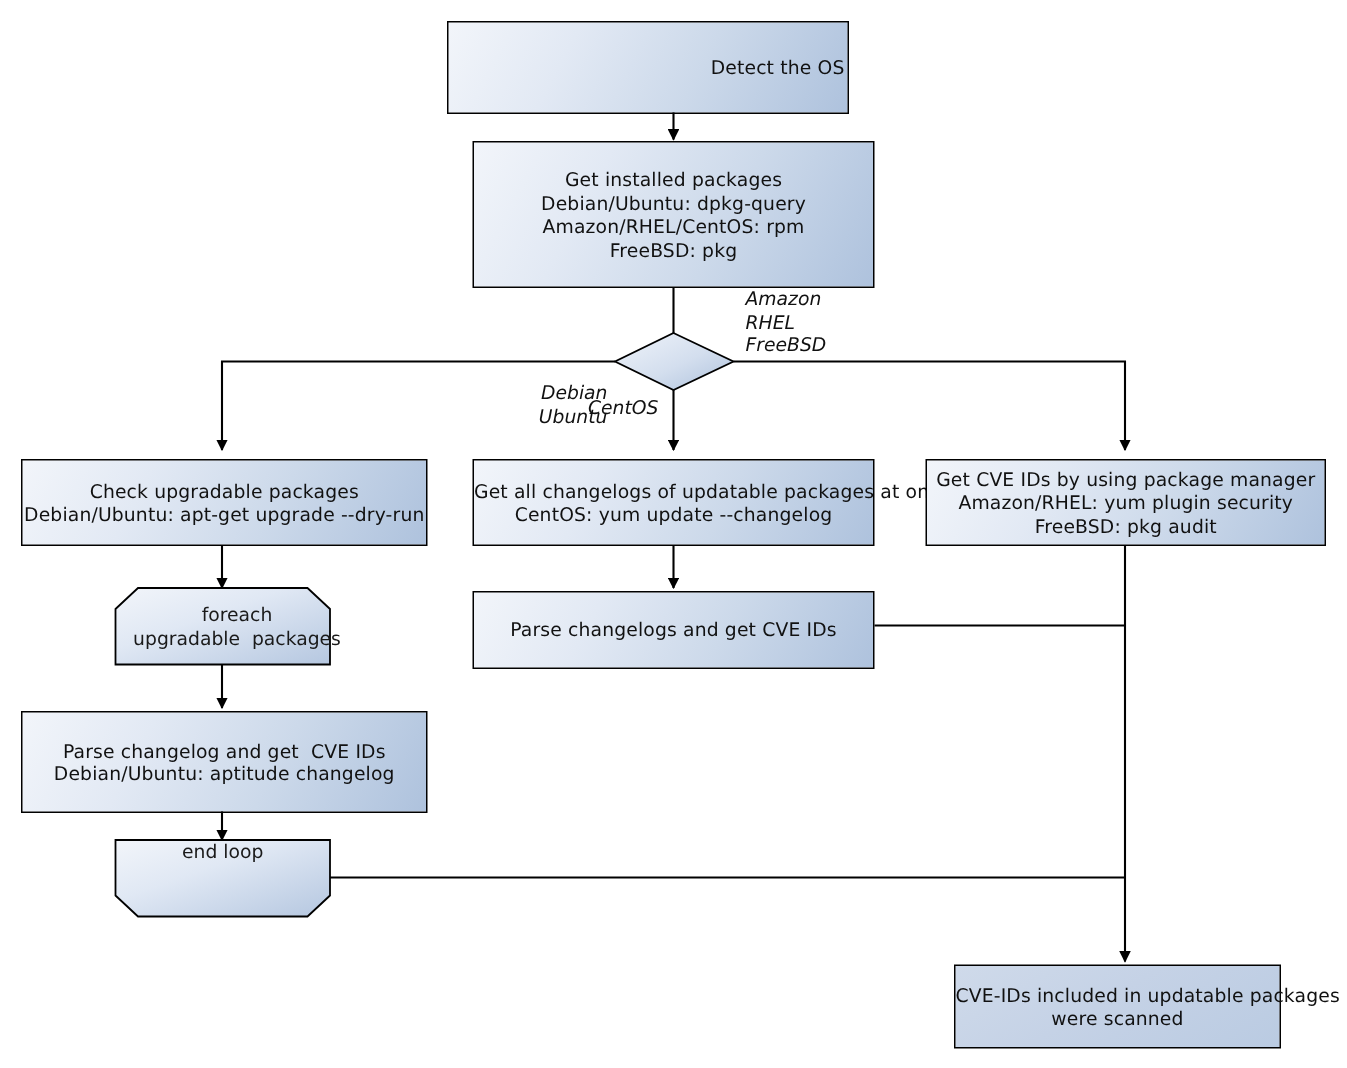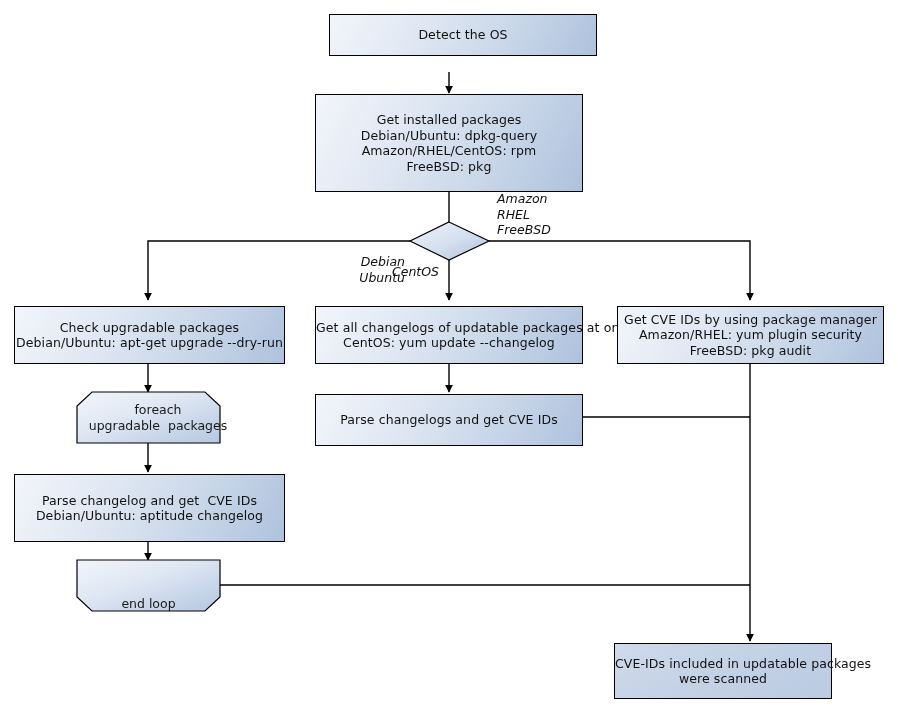--- a/index.html
+++ b/index.html
@@ -128,21 +128,21 @@
       <path d="M 750 364 L 750 641" marker-end="url(#arrow)"></path>
     </g>
 
     <polygon points="449,222 489,241 449,260 410,241" fill="url(#diamondFill)" stroke="#000000" stroke-width="1.2"></polygon>
 
     <polygon points="92,392 205,392 220,406 220,443 77,443 77,406" fill="url(#loopFill)" stroke="#000000" stroke-width="1.2"></polygon>
 
     <polygon points="77,560 220,560 220,597 205,611 92,611 77,597" fill="url(#loopFill)" stroke="#000000" stroke-width="1.2"></polygon>
   </svg>
 
-  <div class="node" style="left:329px; top:14px; width:268px; height:42px;">
+  <div class="node" style="left:298px; top:14px; width:268px; height:62px;text-align:right;">
     <span class="txt">Detect the OS</span>
   </div>
 
   <div class="node" style="left:315px; top:94px; width:268px; height:98px;">
     <span class="txt">Get installed packages
 Debian/Ubuntu: dpkg-query
 Amazon/RHEL/CentOS: rpm
 FreeBSD: pkg</span>
   </div>
 
@@ -154,40 +154,40 @@
   <div class="loop-start" style="position:absolute; left:77px; top:392px; width:162px; height:51px; display:flex; align-items:center; justify-content:center;">
     <span class="loop-label">foreach
 upgradable  packages</span>
   </div>
 
   <div class="node" style="left:14px; top:474px; width:271px; height:68px;">
     <span class="txt">Parse changelog and get  CVE IDs
 Debian/Ubuntu: aptitude changelog</span>
   </div>
 
-  <div class="loop-end" style="position:absolute; left:77px; top:560px; width:143px; height:51px; display:flex; align-items:flex-end; justify-content:center;">
+  <div class="loop-end" style="position:absolute; left:77px; top:560px; width:143px; height:51px; display:flex; align-items:flex-start; justify-content:center;">
     <span class="loop-label">end loop</span>
   </div>
 
   <div class="node" style="left:315px; top:306px; width:268px; height:58px;">
     <span class="txt">Get all changelogs of updatable packages at once
 CentOS: yum update --changelog</span>
   </div>
 
   <div class="node" style="left:315px; top:394px; width:268px; height:52px;">
     <span class="txt">Parse changelogs and get CVE IDs</span>
   </div>
 
   <div class="node" style="left:617px; top:306px; width:267px; height:58px;">
     <span class="txt">Get CVE IDs by using package manager
 Amazon/RHEL: yum plugin security
 FreeBSD: pkg audit</span>
   </div>
 
-  <div class="node flat" style="left:614px; top:643px; width:218px; height:56px;justify-content:center;">
+  <div class="node flat" style="left:636px; top:643px; width:218px; height:56px;justify-content:center;">
     <span class="txt">CVE-IDs included in updatable packages
 were scanned</span>
   </div>
 
   <div class="edge-label el-right" style="left:305px; top:206px; width:100px;margin-top:48px;">Debian
 Ubuntu</div>
 
   <div class="edge-label el-center" style="left:349px; top:264px; width:90px; text-align:right;">CentOS</div>
 
   <div class="edge-label el-left" style="left:497px; top:191px; width:110px;">Amazon

